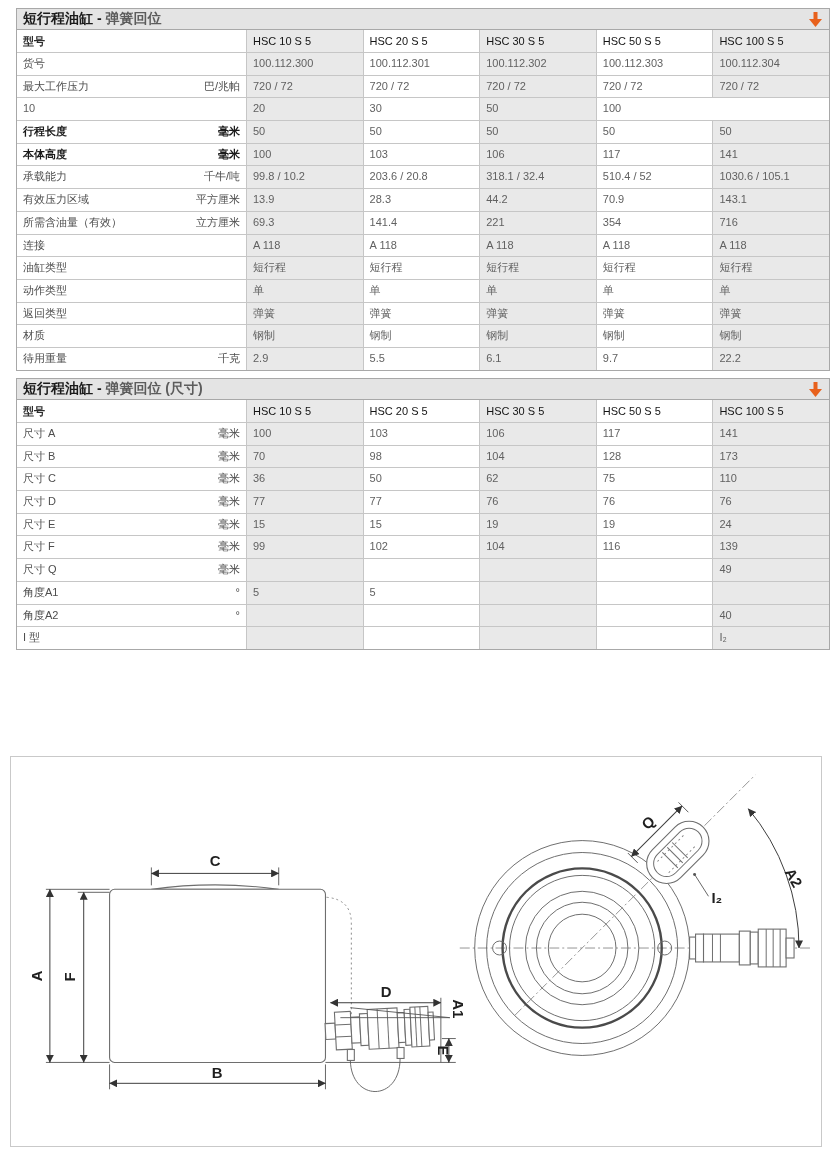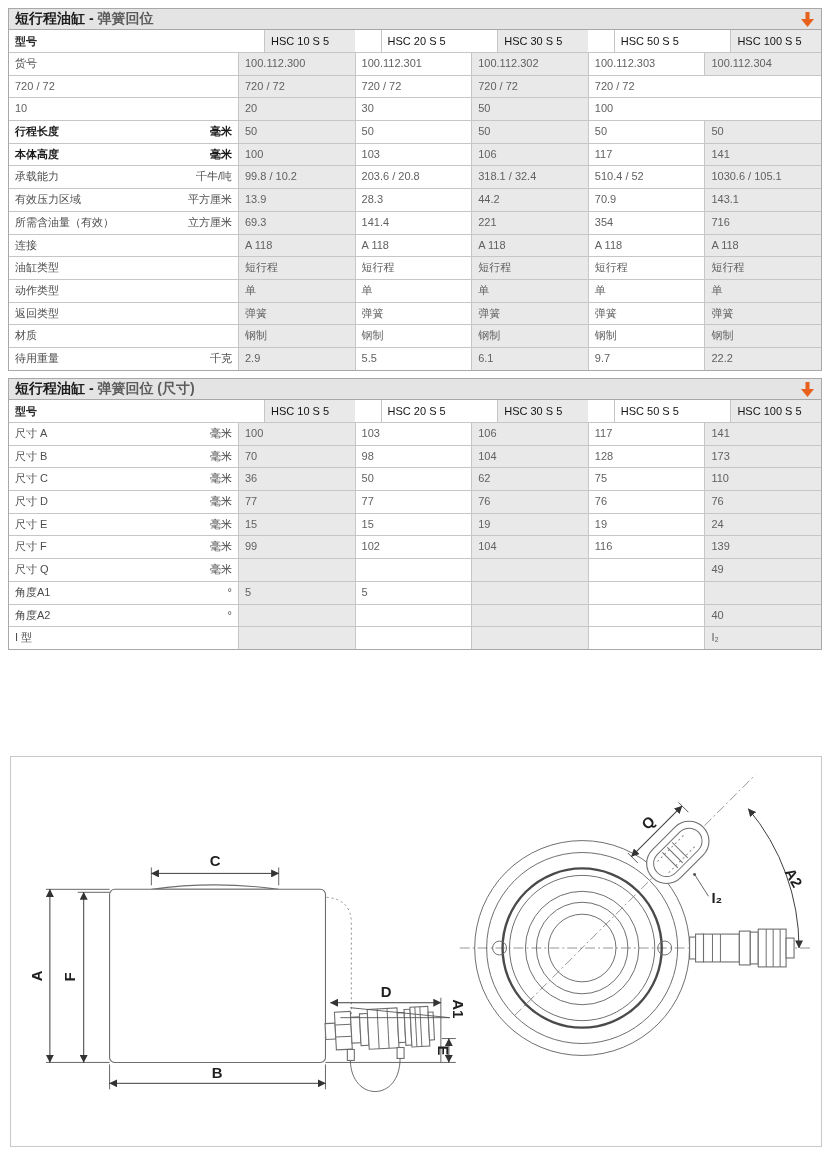--- a/index.html
+++ b/index.html
@@ -1,31 +1,31 @@
 <!DOCTYPE html>
 <html><head>
 <meta charset="utf-8">
 <style>
   html,body{margin:0;padding:0;}
   body{
     width:830px;height:1159px;position:relative;background:#ffffff;
     font-family:"Liberation Sans","DejaVu Sans",sans-serif;overflow:hidden;
   }
-  .spec-table{position:absolute;left:8px;width:814px;border:1px solid #a8a8a8;box-sizing:border-box;background:#fff;}
+  .spec-table{position:absolute;left:16px;width:814px;border:1px solid #a8a8a8;box-sizing:border-box;background:#fff;}
   #table1{top:8px;}
   #table2{top:378px;}
   .title-bar{
     height:21px;background:#e4e4e4;border-bottom:1px solid #a8a8a8;
     display:flex;align-items:center;padding:0 6px;box-sizing:border-box;
   }
   .title-main{font-size:14px;font-weight:bold;color:#1b1b1b;white-space:pre;}
   .title-sub{font-size:14px;font-weight:bold;color:#5c5c5c;white-space:pre;}
   .title-arrow{margin-left:auto;display:flex;align-items:center;cursor:pointer;}
   .t-row{display:grid;grid-template-columns:229px 1fr 1fr 1fr 1fr 1fr;border-top:1px solid #c6c6c6;height:21.7px;line-height:21.7px;}
-  .header-row{border-top:none;height:22px;line-height:22px;gap:26px;}
+  .header-row{border-top:none;height:22px;line-height:22px;}
   .cell{padding:0 6px;box-sizing:border-box;border-left:1px solid #c6c6c6;overflow:hidden;white-space:nowrap;font-size:11px;}
   .cell:first-child{border-left:none;}
   .t-row > .cell:nth-child(even){background:#e9e9e9;}
   .label-cell{display:flex;justify-content:space-between;background:#fff !important;}
   .row-label,.row-unit{color:#4d4d4d;}
   .bold{font-weight:bold;color:#1a1a1a;}
   .head{font-weight:normal;color:#141414;}
   .model-label{font-weight:bold;color:#2c2c2c;}
   .val{color:#616161;}
   #drawing-panel{
@@ -72,20 +72,24 @@
           <span class="row-unit"></span>
         </div>
         <div class="cell val">100.112.300</div>
         <div class="cell val">100.112.301</div>
         <div class="cell val">100.112.302</div>
         <div class="cell val">100.112.303</div>
         <div class="cell val">100.112.304</div>
       </div>
 
       <div class="t-row">
+        <div class="cell label-cell">
+          <span class="row-label">最大工作压力</span>
+          <span class="row-unit">巴/兆帕</span>
+        </div>
         <div class="cell val">720 / 72</div>
         <div class="cell val">720 / 72</div>
         <div class="cell val">720 / 72</div>
         <div class="cell val">720 / 72</div>
         <div class="cell val">720 / 72</div>
       </div>
 
       <div class="t-row">
         <div class="cell val">10</div>
         <div class="cell val">20</div>

